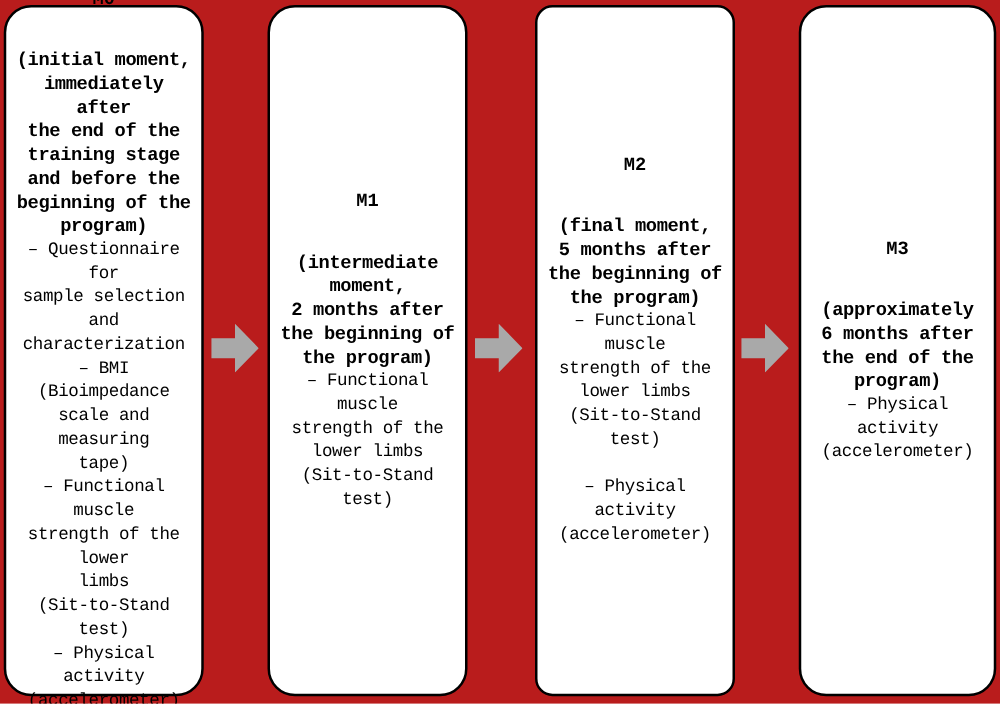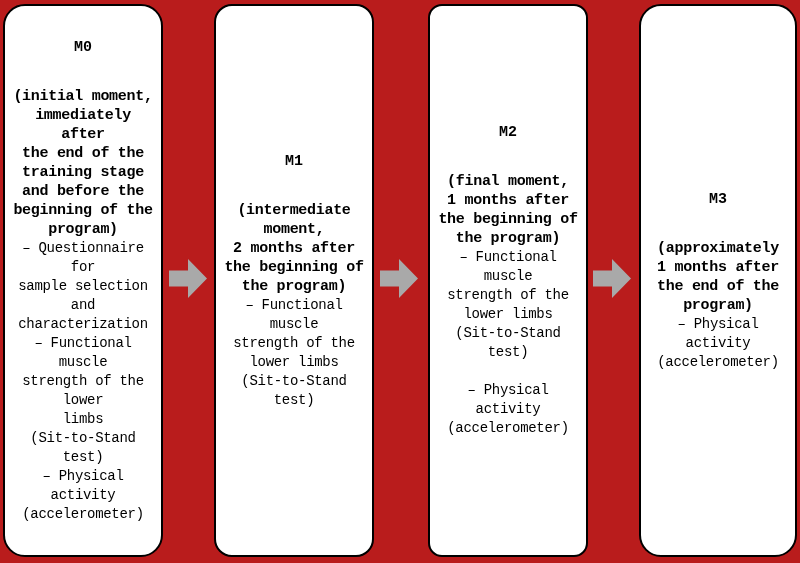--- a/index.html
+++ b/index.html
@@ -26,21 +26,21 @@
     border-radius: 22px;
     background: #ffffff;
     display: flex;
     flex-direction: column;
     justify-content: center;
     align-items: center;
     text-align: center;
     padding: 6px 8px;
   }
   .box-m0 { left: 3px; }
-  .box-m1 { left: 214px; border-radius: 18px; }
+  .box-m1 { left: 214px; }
   .box-m2 { left: 428px; border-radius: 14px; }
   .box-m3 { left: 639px; width: 158px; justify-content: center; }
 
   .box-title {
     font-weight: bold;
     font-size: 15px;
     line-height: 19px;
     white-space: pre-line;
   }
   .box-subtitle {
@@ -82,20 +82,23 @@
 immediately after
 the end of the
 training stage
 and before the
 beginning of the
 program)</div>
     <div class="box-items items-tight">
       <div class="box-item">– Questionnaire for
 sample selection and
 characterization</div>
+      <div class="box-item">– BMI (Bioimpedance
+scale and measuring
+tape)</div>
       <div class="box-item">– Functional muscle
 strength of the lower
 limbs
 (Sit-to-Stand test)</div>
       <div class="box-item">– Physical activity
 (accelerometer)</div>
     </div>
   </div>
 
   <div class="flow-arrow arrow-1">
@@ -121,21 +124,21 @@
 
   <div class="flow-arrow arrow-2">
     <svg viewBox="0 0 38 39" xmlns="http://www.w3.org/2000/svg" aria-hidden="true">
       <path d="M0 11.5 H19 V0 L38 19.5 L19 39 V27.5 H0 Z" fill="#a9a9a9"></path>
     </svg>
   </div>
 
   <div class="stage-box box-m2">
     <div class="box-title">M2</div>
     <div class="box-subtitle">(final moment,
-1 months after
+5 months after
 the beginning of
 the program)</div>
     <div class="box-items items-spaced">
       <div class="box-item">– Functional muscle
 strength of the
 lower limbs
 (Sit-to-Stand test)</div>
       <div class="box-item">– Physical activity
 (accelerometer)</div>
     </div>
@@ -143,21 +146,21 @@
 
   <div class="flow-arrow arrow-3">
     <svg viewBox="0 0 38 39" xmlns="http://www.w3.org/2000/svg" aria-hidden="true">
       <path d="M0 11.5 H19 V0 L38 19.5 L19 39 V27.5 H0 Z" fill="#a9a9a9"></path>
     </svg>
   </div>
 
   <div class="stage-box box-m3">
     <div class="box-title">M3</div>
     <div class="box-subtitle">(approximately
-1 months after
+6 months after
 the end of the
 program)</div>
     <div class="box-items items-spaced">
       <div class="box-item">– Physical activity
 (accelerometer)</div>
     </div>
   </div>
 
 </div>
 

